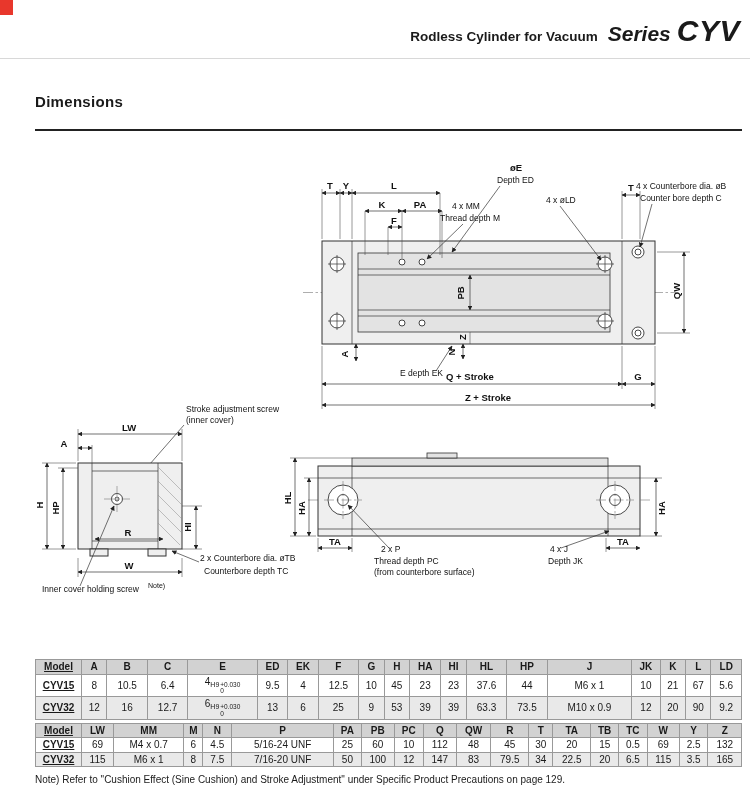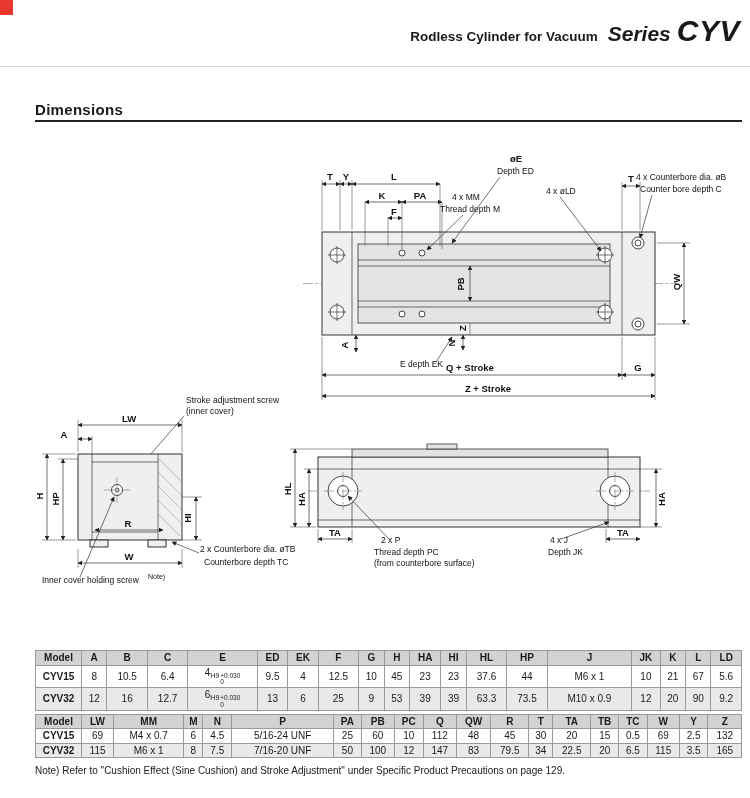--- a/index.html
+++ b/index.html
@@ -4,37 +4,37 @@
 <style>
   * { margin:0; padding:0; box-sizing:border-box; }
   html,body { background:#fff; }
   body {
     width:750px; height:798px; position:relative; overflow:hidden;
     font-family:"Liberation Sans", sans-serif; color:#1a1a1a;
   }
   .red-corner { position:absolute; top:0; left:0; width:13px; height:15px; background:#e8372c; }
   .header {
     display:flex; justify-content:flex-end; align-items:baseline;
-    padding:14px 10px 18px 0; gap:10px; border-bottom:1px solid #d8d8d8;
+    padding:14px 10px 10px 0; gap:10px; border-bottom:1px solid #d8d8d8;
   }
   .doc-title { font-weight:bold; font-size:13.5px; }
   .series { font-style:italic; font-weight:bold; white-space:nowrap; }
   .series .prefix { font-size:21px; margin-right:6px; }
   .series .name { font-size:30px; letter-spacing:.5px; }
-  .section-heading { margin:34px 8px 0 35px; border-bottom:2px solid #222; padding-bottom:1px; }
+  .section-heading { margin:34px 8px 0 35px; border-bottom:2px solid #222; padding-bottom:18px; }
   .section-heading span { font-size:15px; font-weight:bold; letter-spacing:.3px; }
   svg.diagram { display:block; }
   .tables { margin:0 8px 0 35px; }
   .unit { text-align:right; font-size:9.5px; margin-bottom:1px; }
   table { width:100%; border-collapse:collapse; font-size:10px; border:1.5px solid #666; margin-bottom:3px; }
   th,td { border:1px solid #999; text-align:center; padding:1px; height:14px; vertical-align:middle; line-height:1.15; }
   thead th { background:#d2d2d2; font-weight:bold; }
   tbody tr:nth-child(2) { background:#e9e9e9; }
   tbody th { font-weight:bold; }
-  th:first-child { width:46px; }
+  th:first-child { width:46px;text-decoration:underline; }
   .sub9 { font-size:7px; vertical-align:-2px; }
   .tol { display:inline-flex; flex-direction:column; font-size:6.5px; line-height:1.05; vertical-align:-2px; margin-left:1px; text-align:left; }
   .note { margin:7px 8px 0 35px; font-size:10px; }
   
   .body-fill { fill:#efefef; stroke:#333; stroke-width:1; }
   .inner-fill { fill:#e3e3e3; stroke:#333; stroke-width:.8; }
   .thin  { stroke:#333; stroke-width:.7; fill:none; }
   .ext   { stroke:#444; stroke-width:.55; fill:none; }
   .dimline { stroke:#333; stroke-width:.7; marker-start:url(#arr); marker-end:url(#arr); }
   .leader-a { stroke:#333; stroke-width:.7; fill:none; marker-end:url(#arr); }

